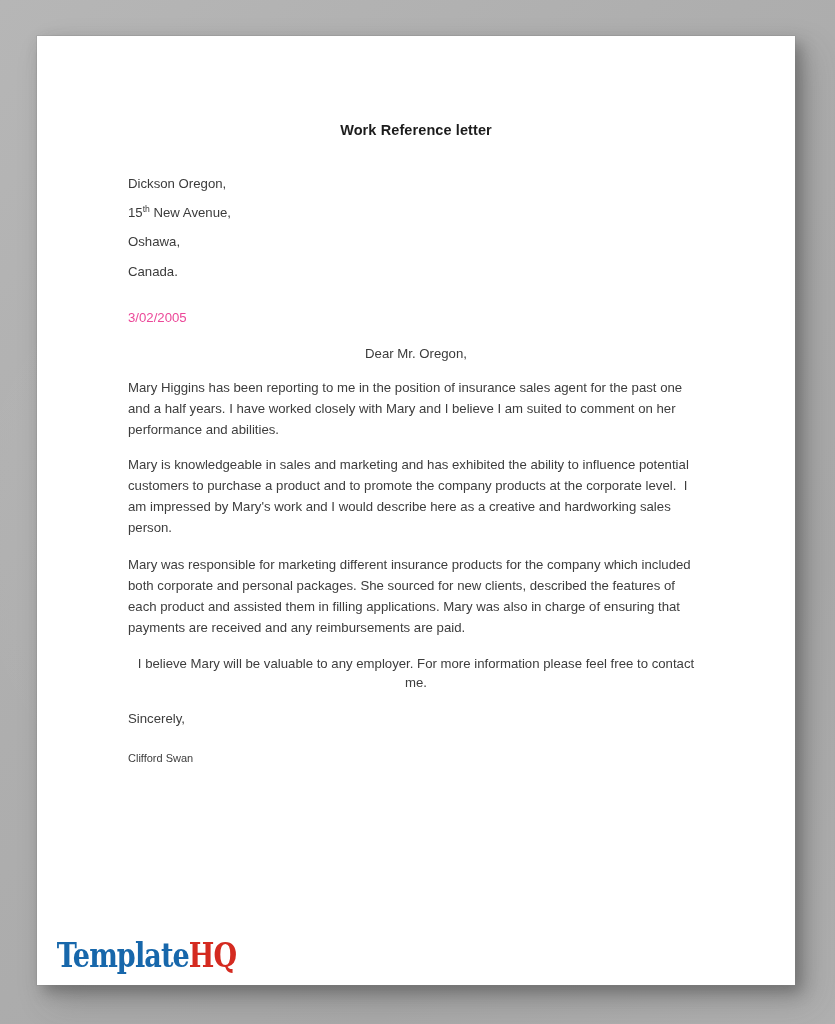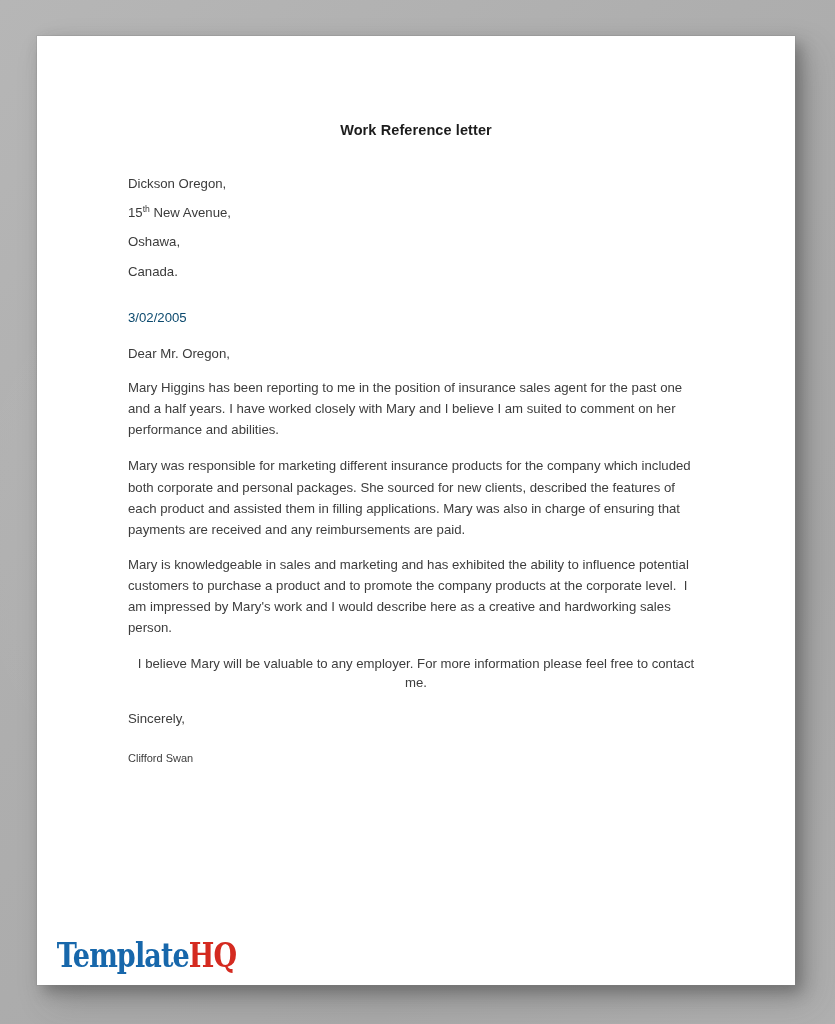--- a/index.html
+++ b/index.html
@@ -77,28 +77,29 @@
   .addr-line sup {
     font-size: 8.6px;
     vertical-align: super;
     line-height: 0;
   }
 
   .date-line {
     margin-top: 16px;
     font-size: 13.2px;
     line-height: 16px;
-    color: #0c4a6e;
+    color: #ec4899;
   }
 
   .salutation {
     margin-top: 20px;
     font-size: 13.2px;
     line-height: 16px;
     color: #3b3b3b;
+    text-align: center;
   }
 
   .body-par {
     margin: 0;
     padding-top: 15px;
     font-size: 13.2px;
     line-height: 21.2px;
     color: #3d3d3d;
     text-align: left;
     white-space: pre-wrap;
@@ -173,23 +174,23 @@
           <span class="addr-line">Oshawa,</span>
           <span class="addr-line">Canada.</span>
         </div>
 
         <div class="date-line">3/02/2005</div>
 
         <div class="salutation">Dear Mr. Oregon,</div>
 
         <p class="body-par">Mary Higgins has been reporting to me in the position of insurance sales agent for the past one and a half years. I have worked closely with Mary and I believe I am suited to comment on her performance and abilities.</p>
 
+        <p class="body-par tight">Mary is knowledgeable in sales and marketing and has exhibited the ability to influence potential customers to purchase a product and to promote the company products at the corporate level.  I am impressed by Mary's work and I would describe here as a creative and hardworking sales person.</p>
+
         <p class="body-par">Mary was responsible for marketing different insurance products for the company which included both corporate and personal packages. She sourced for new clients, described the features of each product and assisted them in filling applications. Mary was also in charge of ensuring that payments are received and any reimbursements are paid.</p>
-
-        <p class="body-par tight">Mary is knowledgeable in sales and marketing and has exhibited the ability to influence potential customers to purchase a product and to promote the company products at the corporate level.  I am impressed by Mary's work and I would describe here as a creative and hardworking sales person.</p>
 
         <p class="closing-line">I believe Mary will be valuable to any employer. For more information please feel free to contact me.</p>
 
         <p class="signoff">Sincerely,</p>
 
         <p class="signer">Clifford Swan</p>
 
       </div>
 
       <div class="footer-logo">

